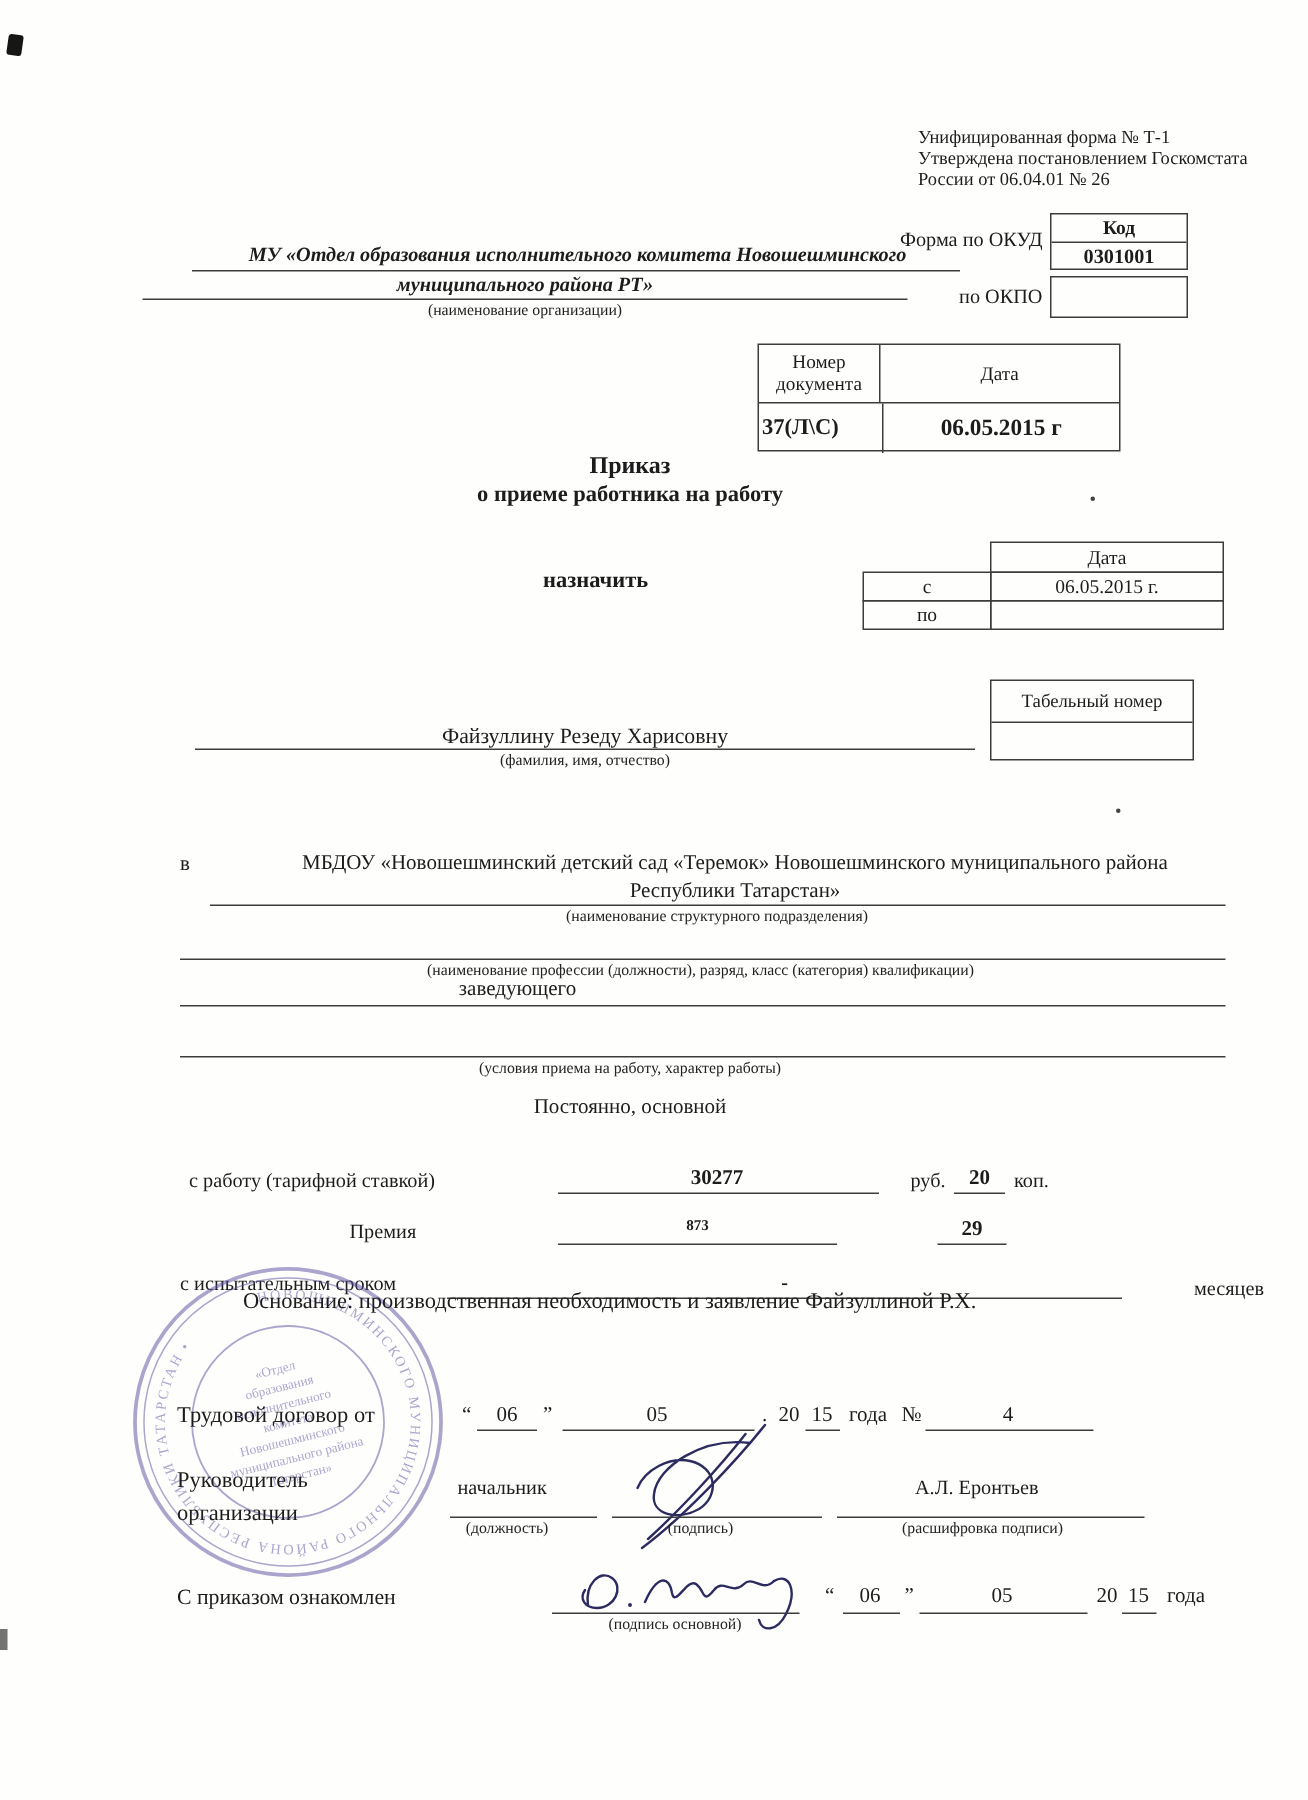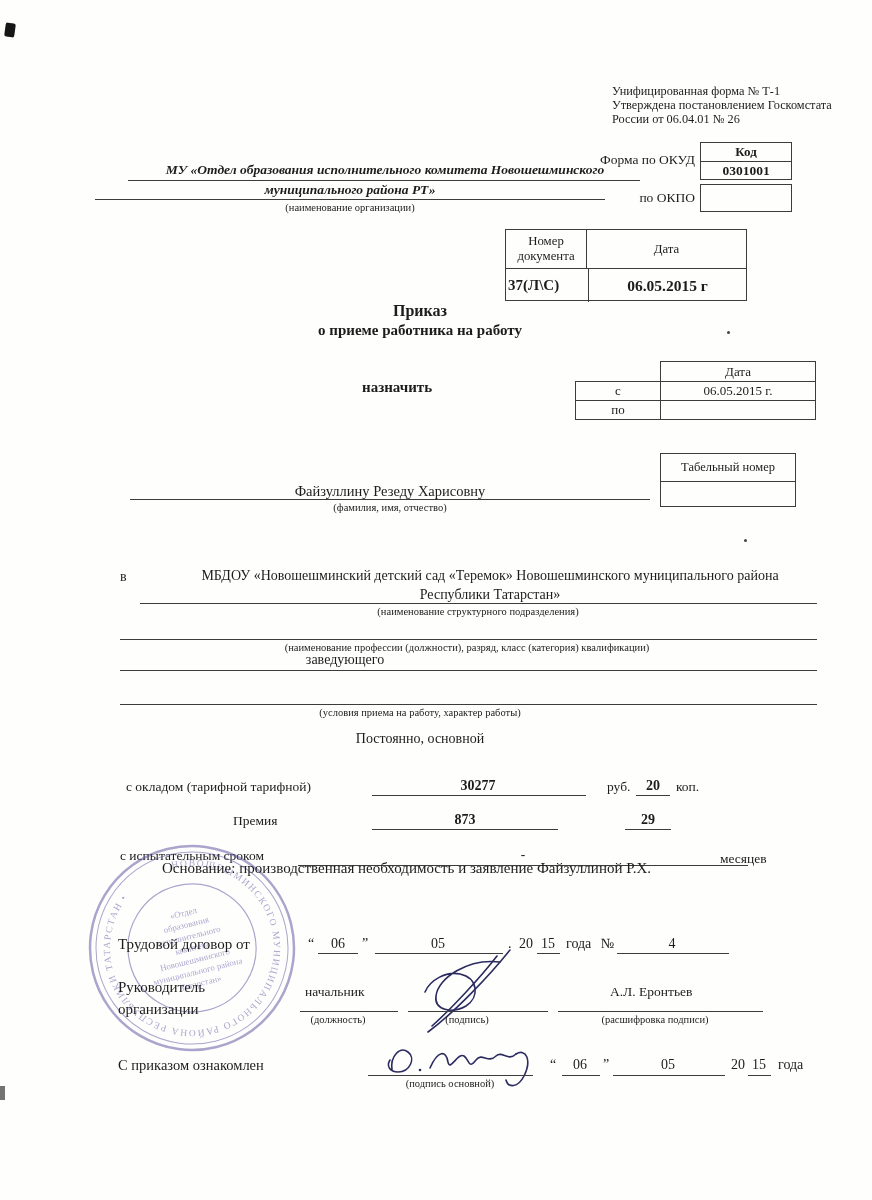--- a/index.html
+++ b/index.html
@@ -88,38 +88,38 @@
   <div class="rule" style="left:140px;top:603px;width:677px;"></div>
   <div class="t c cap" style="left:478px;top:606px;">(наименование структурного подразделения)</div>
   <div class="t c" style="left:345px;top:622px;font-size:14px;margin-top:30px;">заведующего</div>
   <div class="rule" style="left:120px;top:639px;width:697px;"></div>
   <div class="t c cap" style="left:467px;top:642px;">(наименование профессии (должности), разряд, класс (категория) квалификации)</div>
   <div class="rule" style="left:120px;top:670px;width:697px;"></div>
   <div class="t c" style="left:420px;top:687px;font-size:14px;margin-top:44px;">Постоянно, основной</div>
   <div class="rule" style="left:120px;top:704px;width:697px;"></div>
   <div class="t c cap" style="left:420px;top:707px;">(условия приема на работу, характер работы)</div>
 
-  <div class="t" style="left:126px;top:779px;">с окладом (тарифной тарифной)</div>
+  <div class="t" style="left:126px;top:779px;">с работу (тарифной ставкой)</div>
   <div class="t c b" style="left:478px;top:778px;font-size:14px;">30277</div>
   <div class="rule" style="left:372px;top:795px;width:214px;"></div>
   <div class="t" style="left:607px;top:779px;">руб.</div>
   <div class="t c b" style="left:653px;top:778px;font-size:14px;">20</div>
   <div class="rule" style="left:636px;top:795px;width:34px;"></div>
   <div class="t" style="left:676px;top:779px;">коп.</div>
 
   <div class="t" style="left:233px;top:813px;">Премия</div>
-  <div class="t c b" style="left:465px;top:812px;font-size:14px;">873</div>
+  <div class="t c b" style="left:465px;top:812px;font-size:10px;">873</div>
   <div class="rule" style="left:372px;top:829px;width:186px;"></div>
   <div class="t c b" style="left:648px;top:812px;font-size:14px;">29</div>
   <div class="rule" style="left:625px;top:829px;width:46px;"></div>
 
   <div class="t" style="left:120px;top:848px;">с испытательным сроком</div>
   <div class="t c b" style="left:523px;top:847px;">-</div>
   <div class="rule" style="left:298px;top:865px;width:450px;"></div>
-  <div class="t" style="left:720px;top:851px;">месяцев</div>
+  <div class="t" style="left:796px;top:851px;">месяцев</div>
 
   <svg class="stamp" style="left:84px;top:840px;width:216px;height:216px;transform:rotate(-14deg);" viewBox="0 0 216 216">
     <circle cx="108" cy="108" r="102" fill="none" stroke="#5a4d9d" stroke-width="2.5"></circle>
     <circle cx="108" cy="108" r="96" fill="none" stroke="#5a4d9d" stroke-width="1"></circle>
     <circle cx="108" cy="108" r="64" fill="none" stroke="#5a4d9d" stroke-width="1.2"></circle>
     <defs>
         <path id="stampRing" d="M108,26 a82,82 0 1,1 -0.1,0" fill="none"></path>
       </defs>
     <text fill="#5a4d9d" font-size="9.5" letter-spacing="1.5" font-family="Liberation Serif, serif">
       <textPath href="#stampRing">НОВОШЕШМИНСКОГО МУНИЦИПАЛЬНОГО РАЙОНА РЕСПУБЛИКИ ТАТАРСТАН •</textPath>

